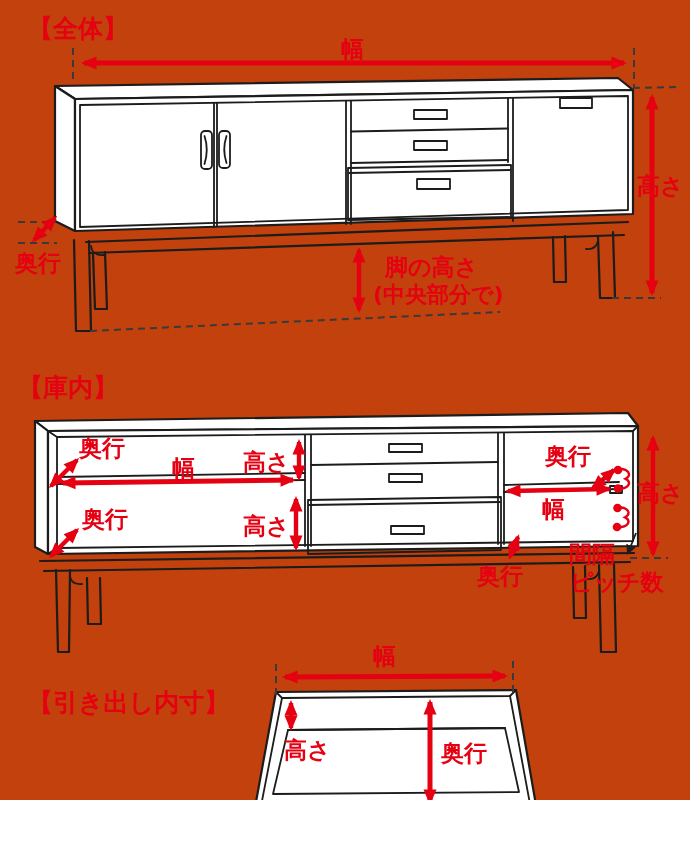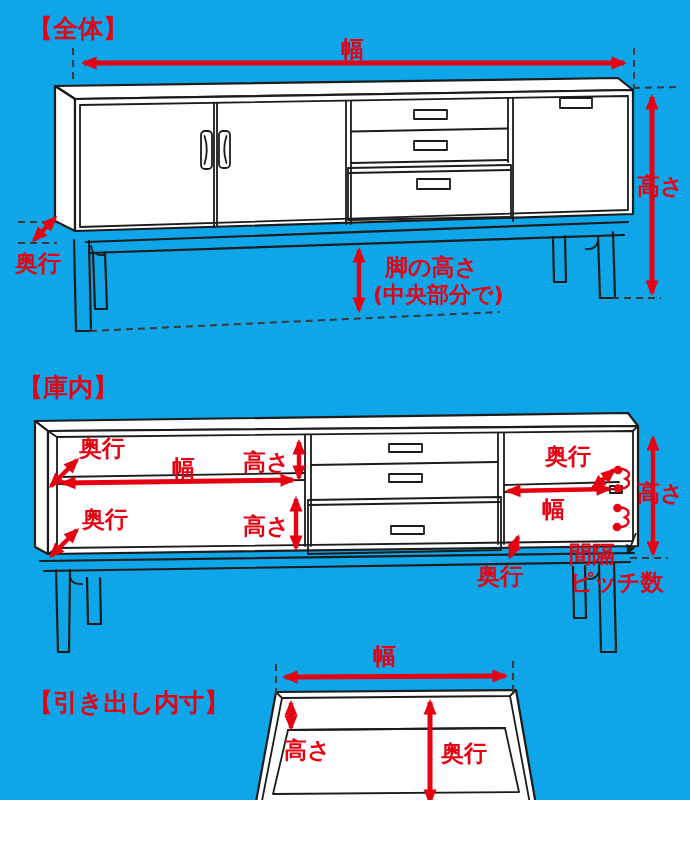--- a/index.html
+++ b/index.html
@@ -1,16 +1,16 @@
 <!DOCTYPE html>
 <html><head>
 <meta charset="utf-8">
 <style>
   html,body{margin:0;padding:0;background:#fff;}
-  .canvas{position:relative;width:690px;height:800px;background:#0ea5e9;overflow:hidden;}
+  .canvas{position:relative;width:690px;height:800px;background:#c2410c;overflow:hidden;}
   svg{display:block;}
   .k  {stroke:#1c1c1c;stroke-width:2.2;fill:none;stroke-linejoin:round;stroke-linecap:round;}
   .kf {stroke:#1c1c1c;stroke-width:2.2;fill:#ffffff;stroke-linejoin:round;}
   .k1 {stroke:#1c1c1c;stroke-width:1.8;fill:none;stroke-linejoin:round;stroke-linecap:round;}
   .d  {stroke:#3a3a3a;stroke-width:2;fill:none;stroke-dasharray:7 5;stroke-linecap:butt;}
   .r  {stroke:#e50012;stroke-width:5;fill:none;marker-start:url(#ra);marker-end:url(#ra);}
   .r4 {stroke:#e50012;stroke-width:4.4;fill:none;marker-start:url(#ra);marker-end:url(#ra);}
   .rb {stroke:#e50012;stroke-width:2.4;fill:none;stroke-linecap:round;}
   .bl {stroke:#1c1c1c;stroke-width:1.8;fill:none;marker-end:url(#ba);}
   .dot{fill:#e50012;stroke:none;}

